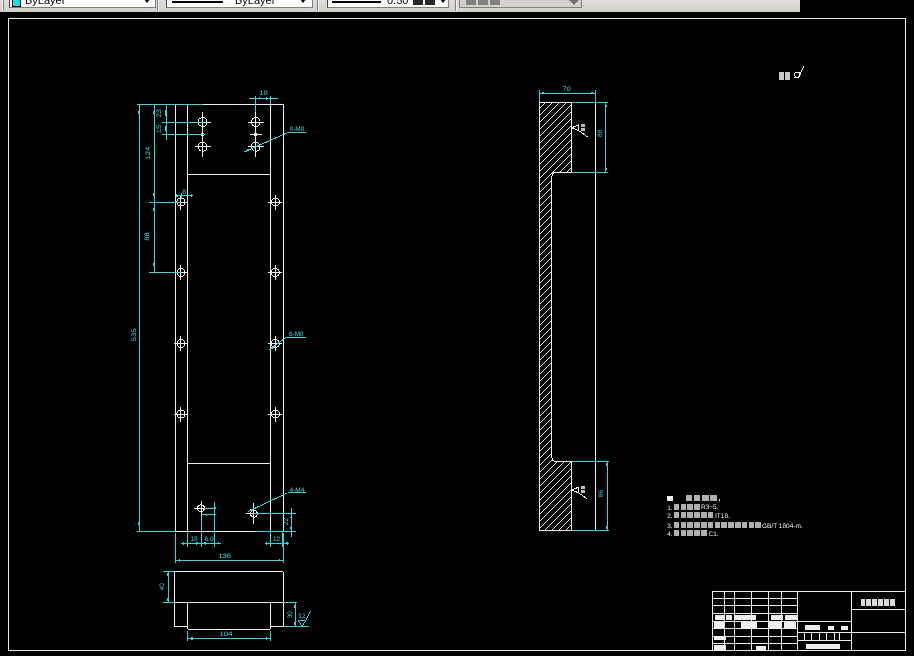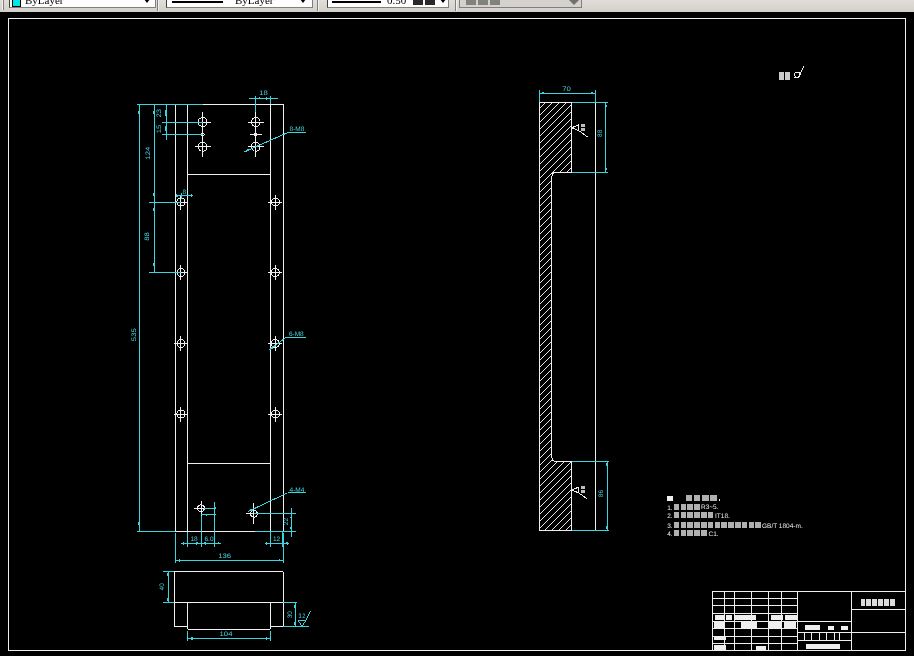--- a/index.html
+++ b/index.html
@@ -1,18 +1,18 @@
 <!DOCTYPE html>
 <html><head>
 <meta charset="utf-8">
 <style>
   html,body{margin:0;padding:0;background:#000;width:914px;height:656px;overflow:hidden;}
   *{box-sizing:border-box;}
   #stage{position:relative;width:914px;height:656px;background:#000;font-family:"Liberation Sans",sans-serif;}
-  #toolbar{position:absolute;left:0;top:0;width:914px;height:12px;background:linear-gradient(#e2dfda,#d4d1cc);overflow:hidden;opacity:0.999;will-change:transform;font-family:Liberation Serif, serif;}
+  #toolbar{position:absolute;left:0;top:0;width:800px;height:12px;background:linear-gradient(#e2dfda,#d4d1cc);overflow:hidden;opacity:0.999;will-change:transform;}
   .fld{position:absolute;top:-1px;height:9px;background:#fff;border-left:1px solid #404040;border-right:1px solid #808080;border-bottom:1px solid #808080;}
   .sep{position:absolute;top:0;height:11px;width:2px;border-left:1px solid #808080;border-right:1px solid #f4f2ef;}
   .cmbtxt{position:absolute;top:-6px;font-size:11px;color:#000;line-height:12px;white-space:pre;}
   .arrowdn{position:absolute;width:0;height:0;border-left:3.5px solid transparent;border-right:3.5px solid transparent;}
   svg{position:absolute;left:0;top:0;shape-rendering:crispEdges;opacity:0.999;will-change:transform;}
   svg text{text-rendering:geometricPrecision;-webkit-font-smoothing:antialiased;}
   .w{stroke:#efefef;stroke-width:1;fill:none;}
   .c{stroke:#3bd4df;stroke-width:1;fill:none;}
   .ct{fill:#46d8e2;font-size:6.5px;font-family:"Liberation Sans",sans-serif;}
   .wt{fill:#efefef;font-size:6.5px;font-family:"Liberation Sans",sans-serif;}

